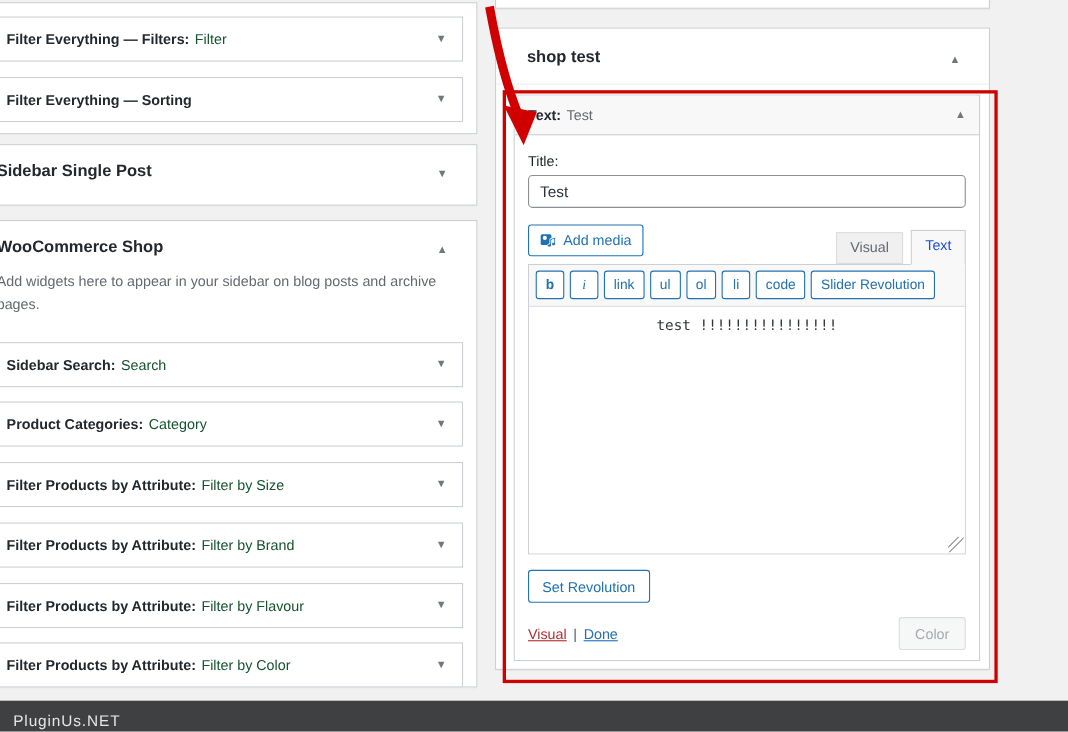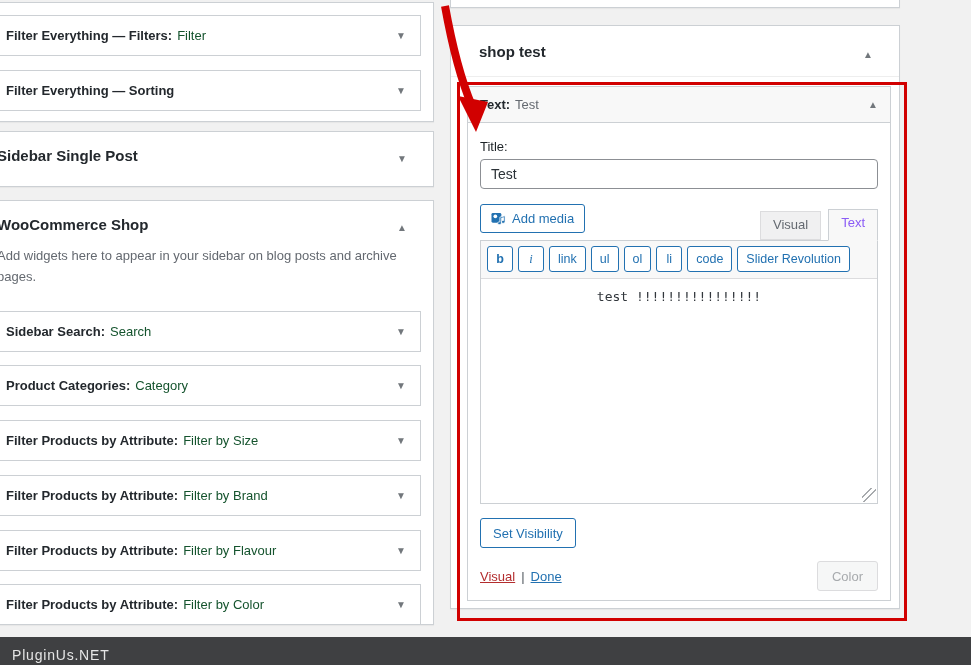--- a/index.html
+++ b/index.html
@@ -136,21 +136,21 @@
     font-size: 13px;
     color: #646970;
     border: 1px solid #dcdcde;
     background: #f0f0f1;
     padding: 5px 12px 7px 12px;
     cursor: pointer;
     font-family: "Liberation Sans", sans-serif;
   }
   .switch-tab.active {
     background: #f8f8f8;
-    color: #8b5cf6;
+    color: #1d4ed8;
     border-color: #ccd0d4;
     border-bottom-color: #f8f8f8;
     padding-bottom: 10px;
     position: relative;
     z-index: 2;
   }
   .editor-wrap {
     position: relative;
     border: 1px solid #ccd0d4;
     background: #fff;
@@ -365,21 +365,21 @@
           <button class="qt-btn">ul</button>
           <button class="qt-btn">ol</button>
           <button class="qt-btn">li</button>
           <button class="qt-btn">code</button>
           <button class="qt-btn">Slider Revolution</button>
         </div>
         <textarea class="editor-textarea" spellcheck="false" style="">test !!!!!!!!!!!!!!!!</textarea>
         <div class="resize-handle"></div>
       </div>
 
-      <button class="set-visibility-btn">Set Visibility</button>
+      <button class="set-visibility-btn">Set Revolution</button>
 
       <div class="widget-actions">
         <a class="link-delete">Visual</a>
         <span class="action-sep">|</span>
         <a class="link-done">Done</a>
         <button class="saved-btn" disabled="">Color</button>
       </div>
     </div>
   </div>
 </div>

